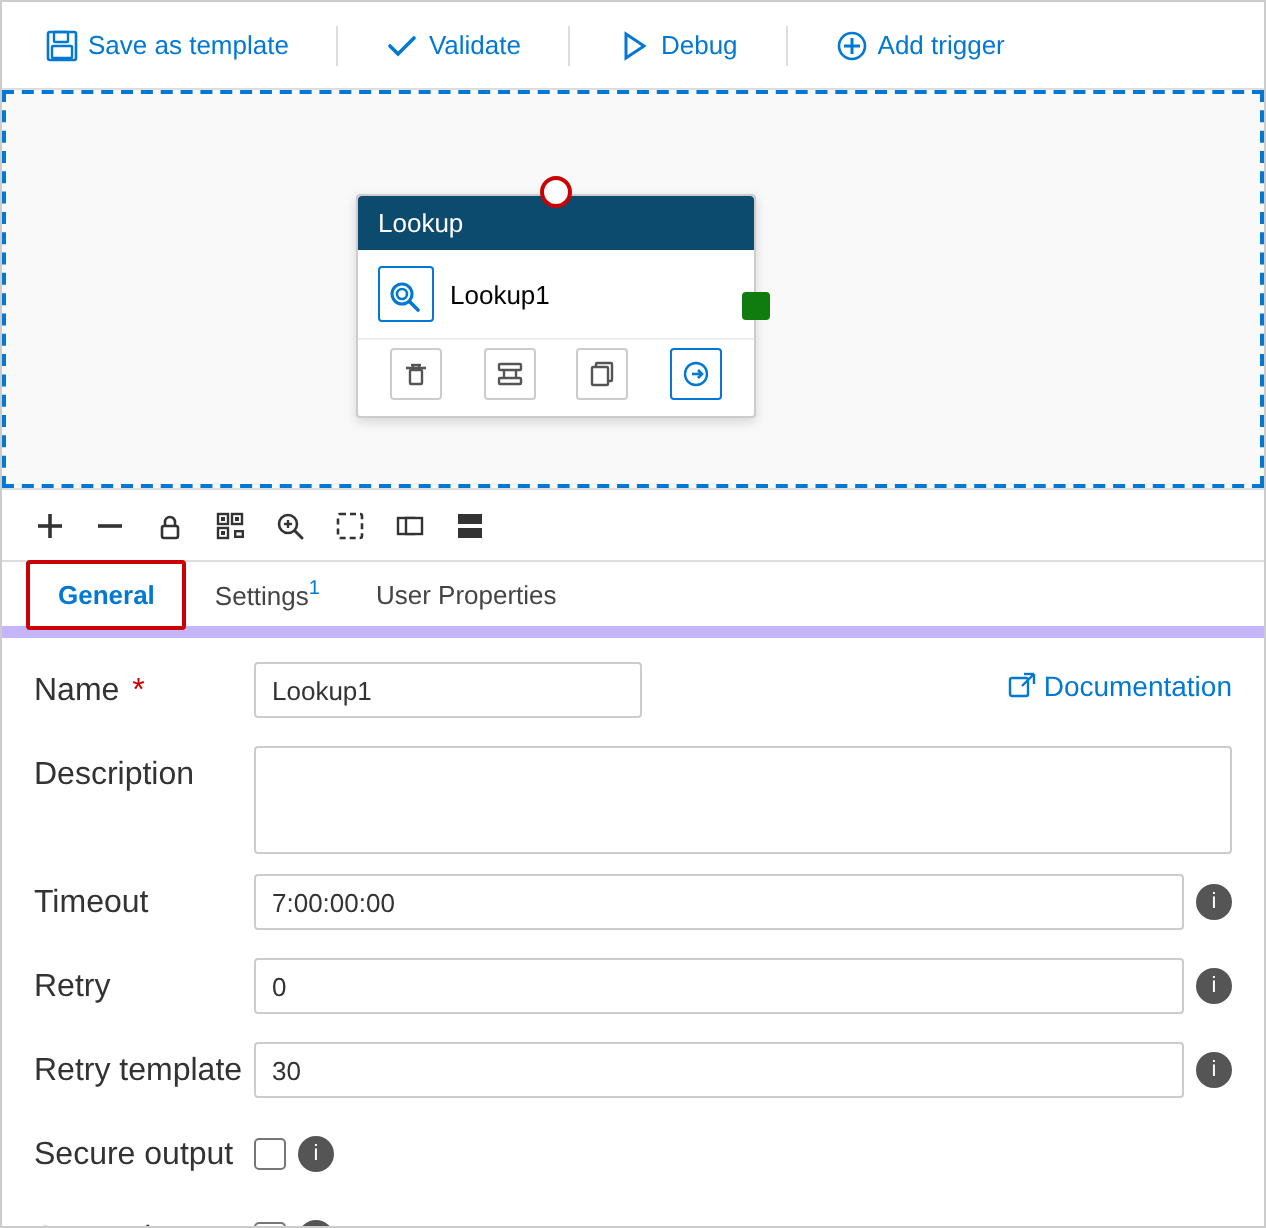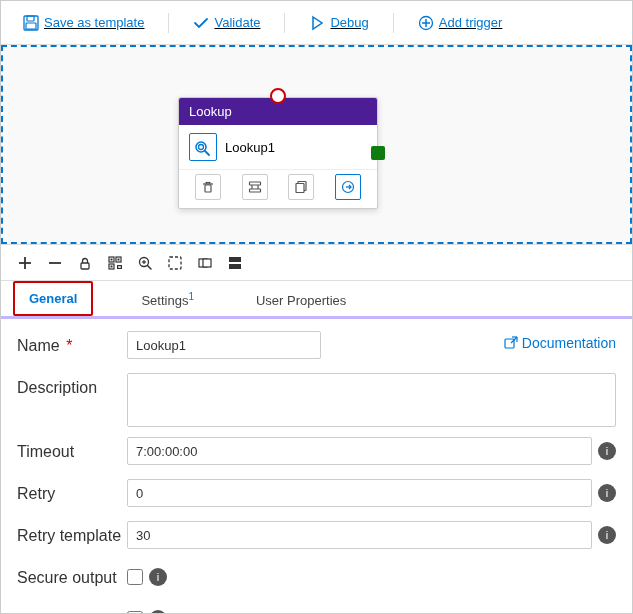--- a/index.html
+++ b/index.html
@@ -2,21 +2,21 @@
 <html><head>
   <meta charset="utf-8">
   <style>
     * { box-sizing: border-box; margin: 0; padding: 0; font-family: 'Segoe UI', Arial, sans-serif; }
     body { width: 633px; height: 614px; overflow: hidden; background: #fff; border: 1px solid #ccc; }
 
     
     .toolbar {
       display: flex; align-items: center; gap: 10px;
       padding: 6px 12px; border-bottom: 1px solid #ddd;
-      height: 44px; background: #fff; text-decoration: underline;
+      height: 44px; background: #fff;
     }
     .toolbar-btn {
       display: flex; align-items: center; gap: 5px;
       padding: 4px 10px; border: none; background: none;
       cursor: pointer; font-size: 13px; color: #0078d4;
       border-radius: 2px;
     }
     .toolbar-divider { width: 1px; height: 20px; background: #ddd; margin: 0 4px; }
 
     
@@ -29,21 +29,21 @@
       border: 2px dashed #0078d4;
     }
 
     
     .lookup-node {
       position: absolute; top: 50px; left: 175px;
       width: 200px; background: #fff; border: 1px solid #ccc;
       border-radius: 2px; box-shadow: 0 2px 6px rgba(0,0,0,0.15);
     }
     .lookup-header {
-      background: #4c1d95; color: #fff; font-size: 13px;
+      background: #0c4a6e; color: #fff; font-size: 13px;
       padding: 6px 10px; border-radius: 2px 2px 0 0;
     }
     .lookup-body {
       padding: 8px 10px; display: flex; align-items: center; gap: 8px;
       font-size: 13px;
     }
     .lookup-icon {
       width: 28px; height: 28px; border: 1.5px solid #0078d4;
       border-radius: 2px; display: flex; align-items: center; justify-content: center;
       color: #0078d4; font-size: 14px;
@@ -77,24 +77,23 @@
       width: 28px; height: 28px; border: none; background: none;
       cursor: pointer; display: flex; align-items: center; justify-content: center;
       color: #444; font-size: 15px; border-radius: 2px;
     }
 
     
     .bottom-panel { padding: 0; background: #fff; }
 
     
     .tabs {
-      display: flex; align-items: flex-end;
-      padding: 0 12px; border-bottom: 3px solid #c4b5fd;
+      display: flex; align-items: center;
+      padding: 0 12px; border-bottom: 6px solid #c4b5fd;
       height: 38px;
-      gap: 34px;
     }
     .tab {
       padding: 8px 14px; font-size: 13px; cursor: pointer;
       border: none; background: none; color: #444; position: relative;
     }
     .tab.active {
       color: #0078d4; font-weight: 600;
       border: 2px solid #c00; border-radius: 2px;
     }
     .tab-badge {

